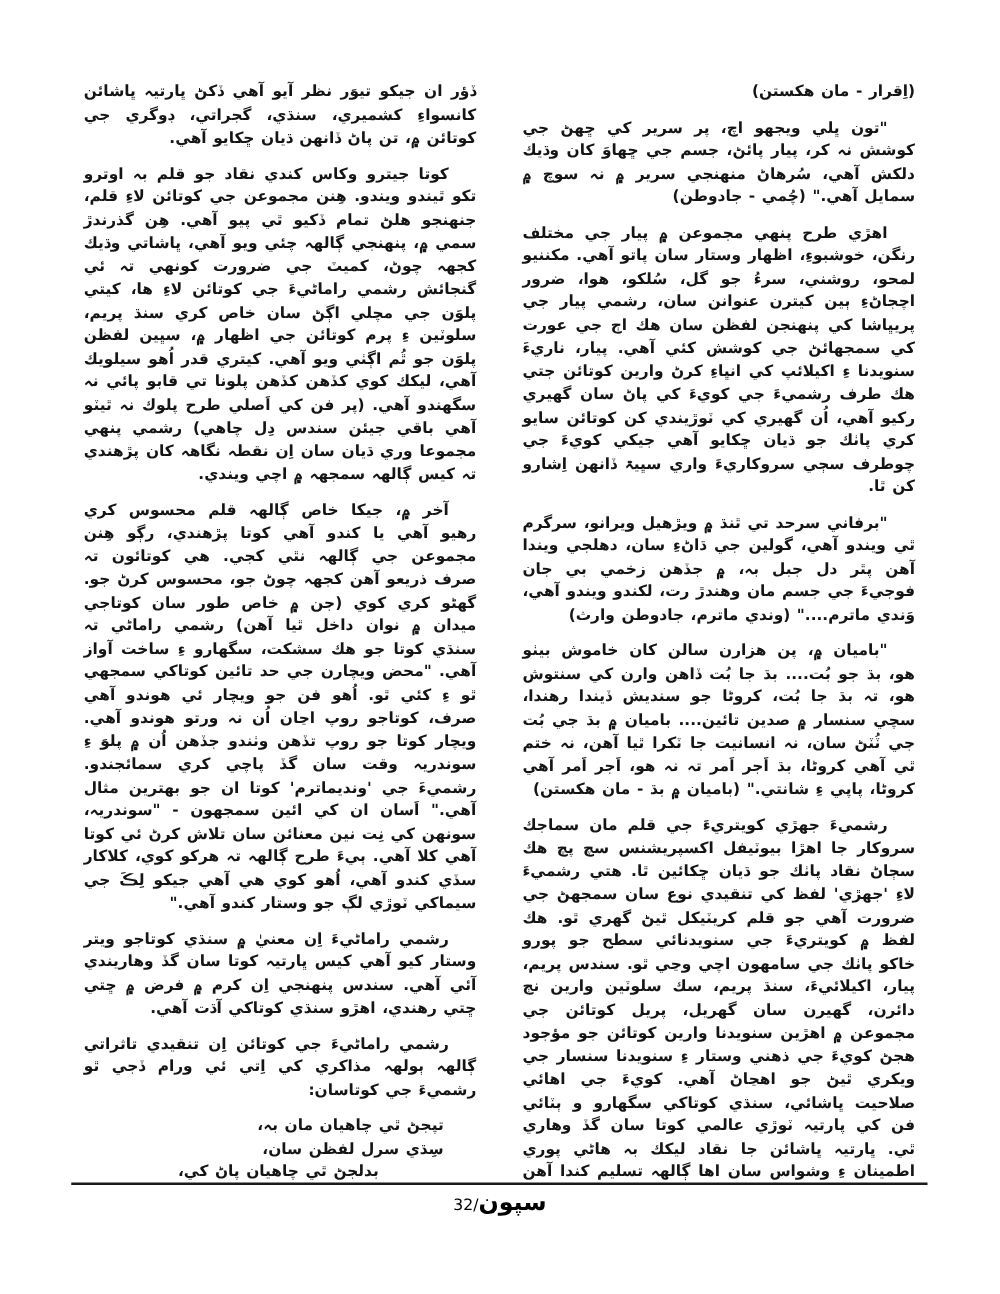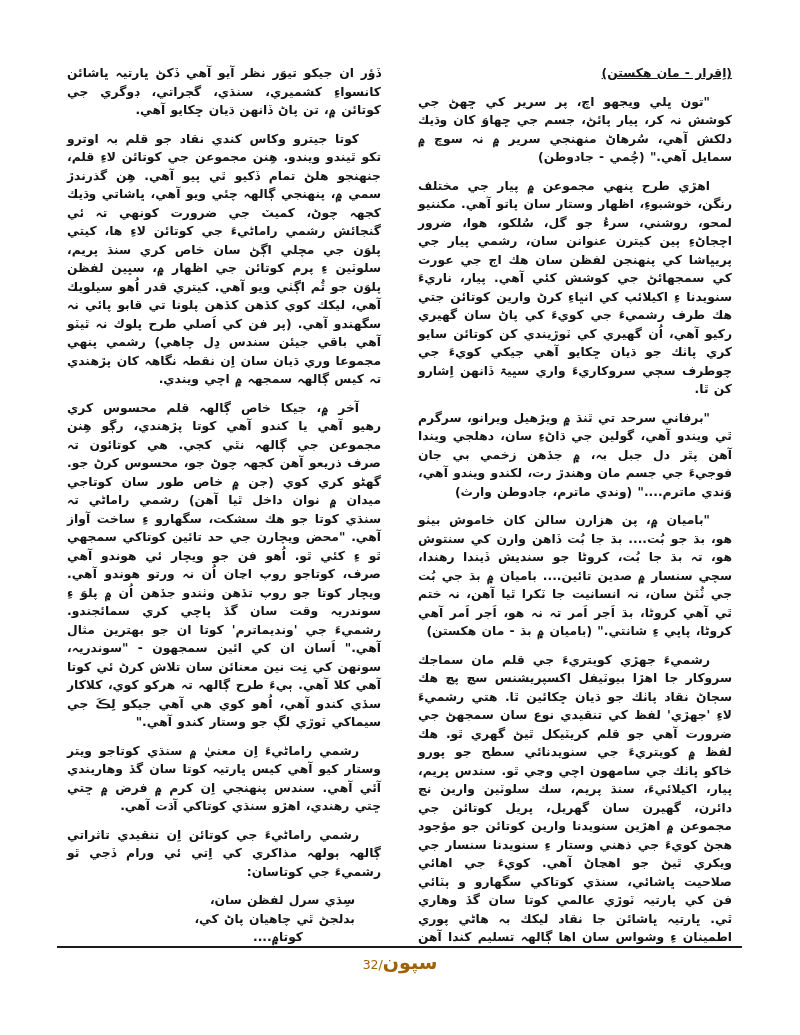--- a/index.html
+++ b/index.html
@@ -29,37 +29,36 @@
     line-height:18.5px;
     letter-spacing:0;
     word-spacing:1px;
   }
   .col p{margin:10px;text-indent:22px;}
   .col p.noindent{text-indent:0;}
   .attrib-line{
     margin:0;
     text-indent:0 !important;
     padding-left:112px;
-    text-decoration:underline;
   }
   .poem{padding-right:36px;}
   .poem .pline{text-align:right;}
   .poem .pline:nth-child(3){margin-right:52px;}
   .poem .pline:nth-child(4){margin-right:16px;}
   .poem .pline:nth-child(5){margin-right:96px;}
   .footer-rule{
     position:absolute;left:57px;right:58px;top:946px;
     border-top:2px solid #1b1b1b;
     height:0;
   }
   .footer{
     position:absolute;top:951px;left:0;right:0;
     text-align:center;
     direction:rtl;
-    color:#a16207;
+    color:#000000;
   }
   .footer .mag{font-weight:700;font-size:19px;letter-spacing:0.5px;}
   .footer .pagenum{font-weight:400;font-size:12.5px;font-family:"DejaVu Sans",sans-serif;}
 </style>
 </head>
 <body>
 
 <div class="page">
   <div class="content">
 
@@ -72,20 +71,21 @@
       <p>رشميءَ جهڙي كويتريءَ جي قلم مان سماجك سروكار جا اهڙا بيوٽيفل اكسپريشنس سچ پچ هك سڄاڻ نقاد پاٺك جو ڌيان ڇكائين ٿا. هتي رشميءَ لاءِ 'جهڙي' لفظ كي تنقيدي نوع سان سمجهڻ جي ضرورت آهي جو قلم كريٽيكل ٿيڻ گهري ٿو. هك لفظ ۾ كويتريءَ جي سنويدنائي سطح جو پورو خاكو پاٺك جي سامهون اچي وڃي ٿو. سندس پريم، پيار، اكيلائيءَ، سنڌ پريم، سك سلوٽين وارين نڄ دائرن، گهيرن سان گهريل، پريل كوتائن جي مجموعن ۾ اهڙين سنويدنا وارين كوتائن جو مؤجود هجڻ كويءَ جي ذهني وستار ءِ سنويدنا سنسار جي ويكري ٿيڻ جو اهڃاڻ آهي. كويءَ جي اهائي صلاحيت ڀاشائي، سنڌي كوتاكي سگهارو و ٻٽائي فن كي پارتيہ ٽوڙي عالمي كوتا سان گڏ وهاري ٿي. ڀارتيہ ڀاشائن جا نقاد ليكك بہ هاڻي پوري اطمينان ءِ وشواس سان اها ڳالهہ تسليم كندا آهن تہ ڀارتيہ ڀاشا جي كوتائن ۾ خاص طور سان شلپ، شئلي، مُهاوري ءِ ڀاشا ۾ جيكو بيٺجوڙ وكاس نظر آيو آهي، گهڻي ريل پنهنجن ڇهن ڏهاكن</p>
     </div>
 
     <div class="col">
       <p class="noindent">ڏؤر ان جيكو تيوَر نظر آيو آهي ڏكڻ ڀارتيہ ڀاشائن كانسواءِ كشميري، سنڌي، گجراتي، ڊوگري جي كوتائن ۾، تن پاڻ ڏانهن ڌيان ڇكايو آهي.</p>
       <p>كوتا جيترو وكاس كندي نقاد جو قلم بہ اوترو تكو ٿيندو ويندو. هِنن مجموعن جي كوتائن لاءِ قلم، جنهنجو هلڻ تمام ڏكيو ٿي پيو آهي. هِن گذرندڙ سمي ۾، پنهنجي ڳالهہ چئي ويو آهي، ڀاشاتي وڌيك كجهہ چوڻ، كميٽ جي ضرورت كونهي تہ ئي گنجائش رشمي راماڻيءَ جي كوتائن لاءِ ها، كيتي پلوَن جي مچلي اڳڻ سان خاص كري سنڌ پريم، سلوٽين ءِ پرم كوتائن جي اظهار ۾، سڀين لفظن پلوَن جو ٿُم اڳٺي ويو آهي. كيتري قدر اُهو سيلويك آهي، ليكك كوي كڏهن كڏهن پلونا تي قابو پائي نہ سگهندو آهي. (پر فن كي اَصلي طرح پلوك نہ ٿيٽو آهي باقي جيئن سندس دِل چاهي) رشمي پنهي مجموعا وري ڌيان سان اِن نقطہ نگاهہ كان پڙهندي تہ كيس ڳالهہ سمجهہ ۾ اچي ويندي.</p>
       <p>آخر ۾، جيكا خاص ڳالهہ قلم محسوس كري رهيو آهي يا كندو آهي كوتا پڙهندي، رڳو هِنن مجموعن جي ڳالهہ نٿي كجي. هي كوتائون تہ صرف ذريعو آهن كجهہ چوڻ جو، محسوس كرڻ جو. گهڻو كري كوي (جن ۾ خاص طور سان كوتاجي ميدان ۾ نوان داخل ٿيا آهن) رشمي راماڻي تہ سنڌي كوتا جو هك سشكت، سگهارو ءِ ساخت آواز آهي. "محض ويچارن جي حد تائين كوتاكي سمجهي ٿو ءِ كئي ٿو. اُهو فن جو ويچار ئي هوندو آهي صرف، كوتاجو روپ اڃان اُن نہ ورتو هوندو آهي. ويچار كوتا جو روپ تڏهن وٺندو جڏهن اُن ۾ پلوَ ءِ سوندريہ وقت سان گڏ پاچي كري سمائجندو. رشميءَ جي 'ونديماترم' كوتا ان جو بهترين مثال آهي." اَسان ان كي ائين سمجهون - "سوندريہ، سونهن كي نِت نين معنائن سان تلاش كرڻ ئي كوتا آهي كلا آهي. ٻيءَ طرح ڳالهہ تہ هركو كوي، كلاكار سڏي كندو آهي، اُهو كوي هي آهي جيكو لِڪَ جي سيماكي ٽوڙي لڳ جو وستار كندو آهي."</p>
       <p>رشمي راماڻيءَ اِن معنيٰ ۾ سنڌي كوتاجو ويتر وستار كيو آهي كيس ڀارتيہ كوتا سان گڏ وهاريندي آئي آهي. سندس پنهنجي اِن كرم ۾ فرض ۾ ڇتي ڇتي رهندي، اهڙو سنڌي كوتاكي آڌت آهي.</p>
       <p>رشمي راماڻيءَ جي كوتائن اِن تنقيدي تاثراتي ڳالهہ ٻولهہ مذاكري كي اِتي ئي ورام ڏجي ٿو رشميءَ جي كوتاسان:</p>
       <div class="poem">
+        <div class="pline">تپجڻ ٿي چاهيان مان بہ،</div>
         <div class="pline">سِڌي سرل لفظن سان،</div>
         <div class="pline">بدلجڻ ٿي چاهيان پاڻ كي،</div>
         <div class="pline">كوتا۾....</div>
       </div>
     </div>
 
   </div>
 
   <div class="footer-rule"></div>
   <div class="footer">

